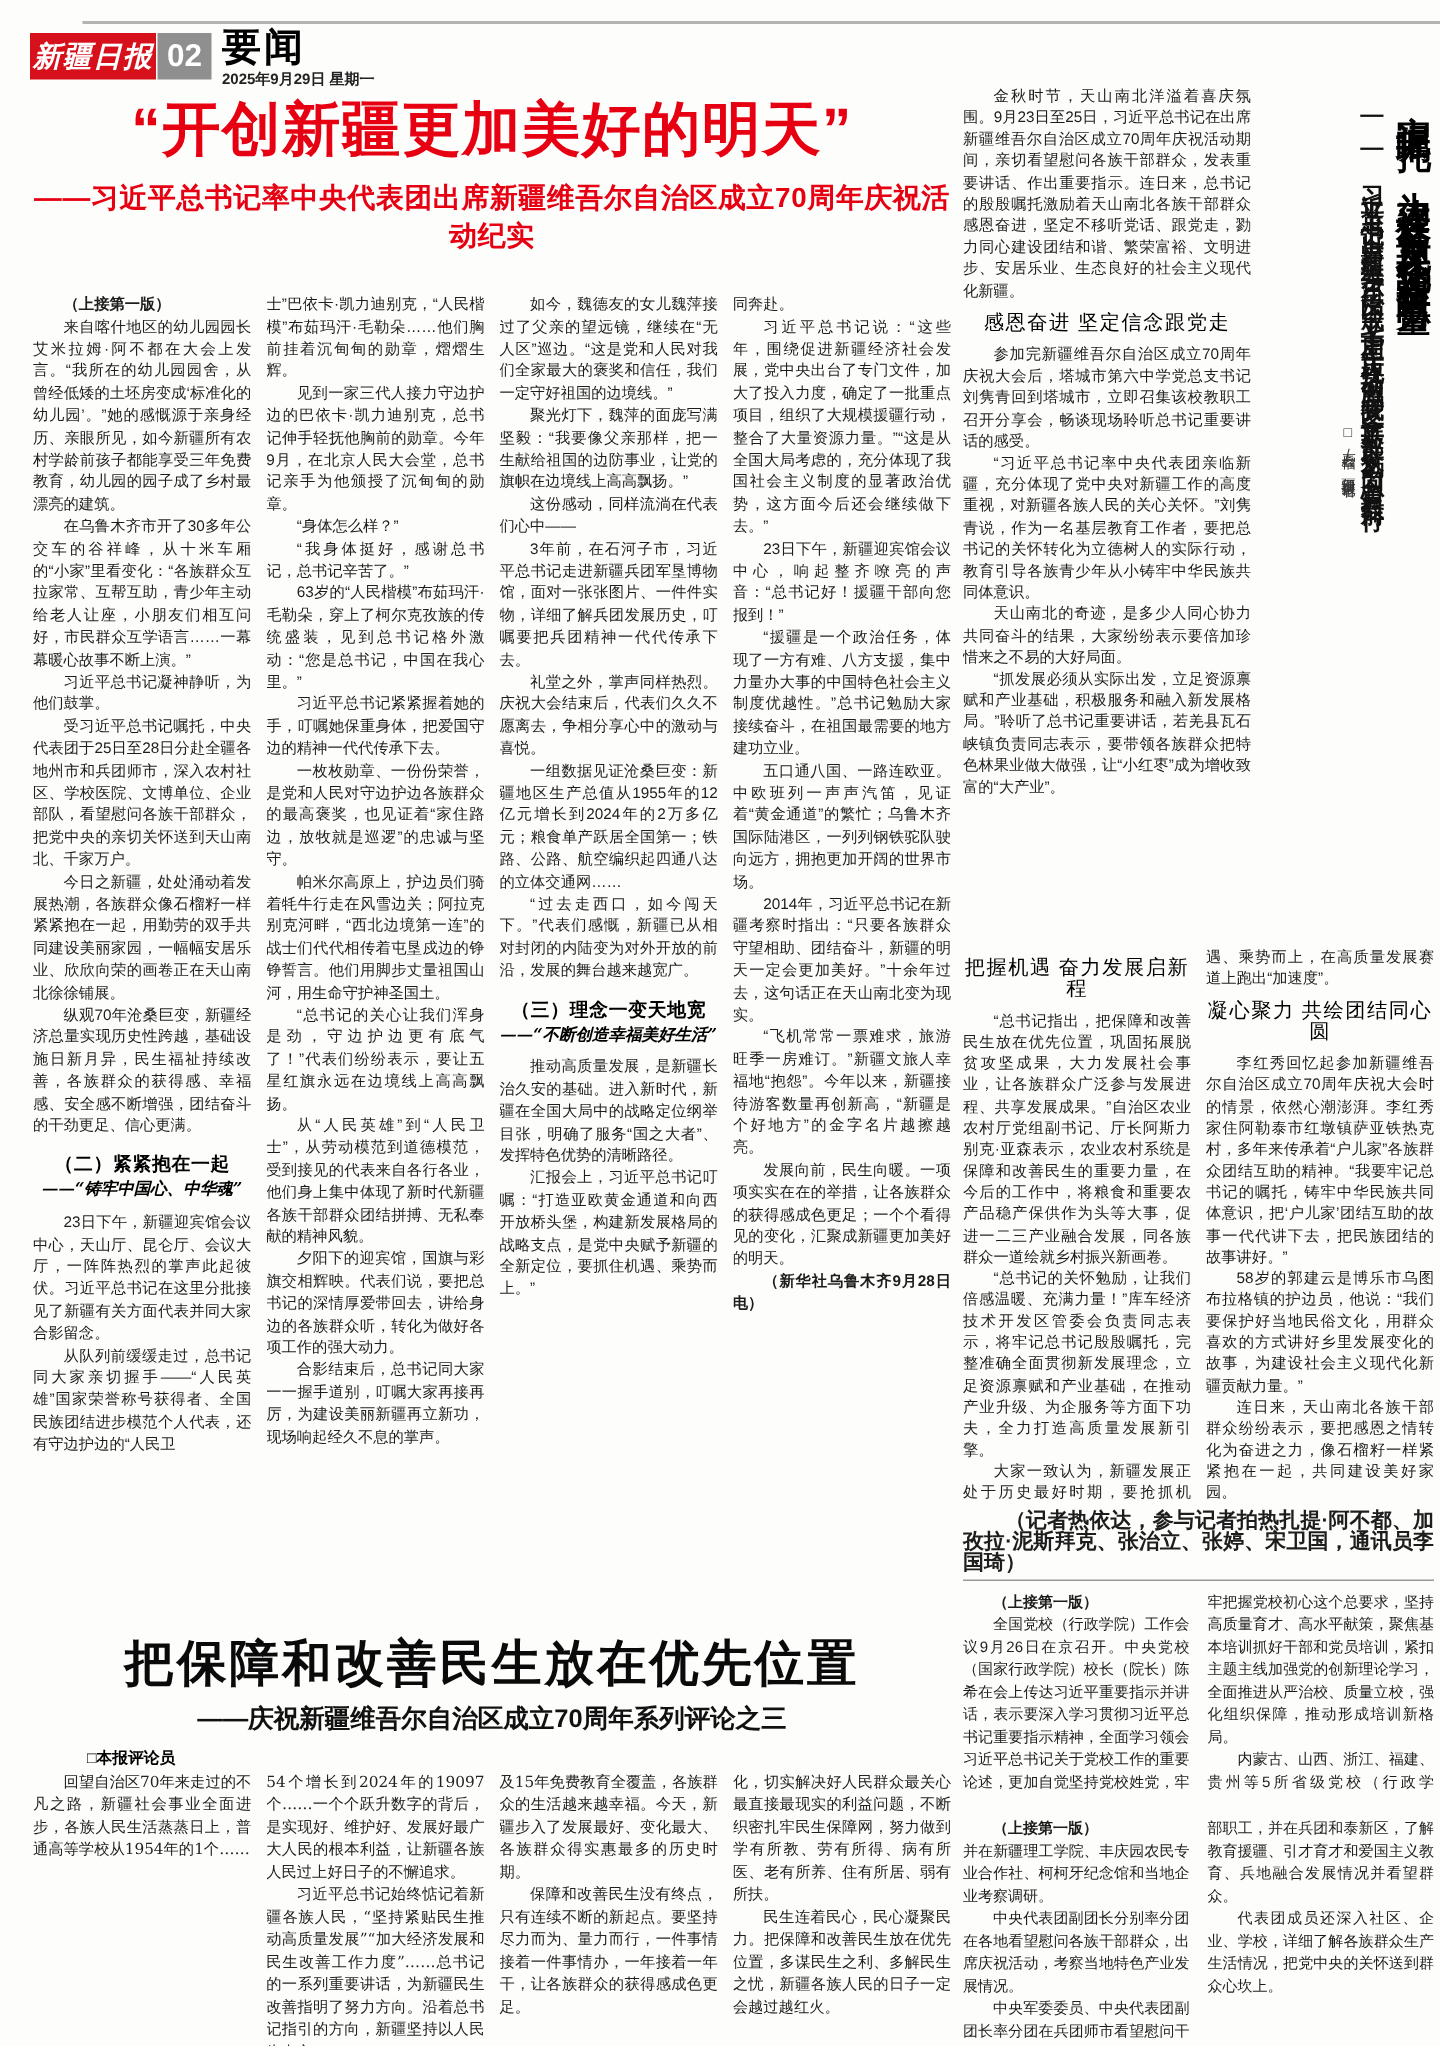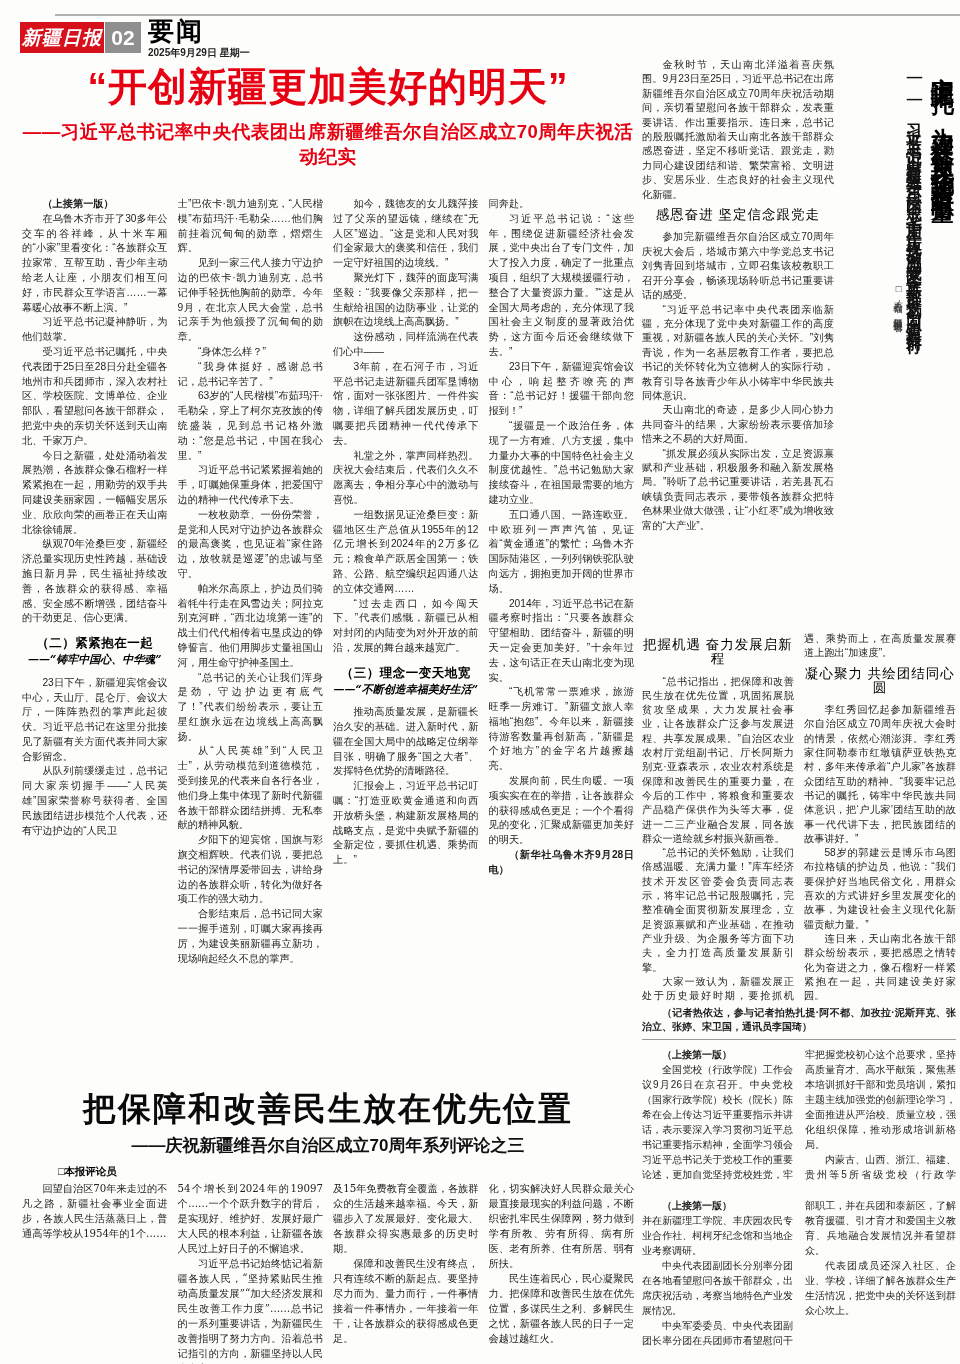--- a/index.html
+++ b/index.html
@@ -34,21 +34,21 @@
   .cols4 .col{width:146px;height:908px;overflow:hidden;font-size:10.2px;line-height:14.8px;}
   
   .right-article{position:absolute;left:642px;top:58px;width:314px;}
   .rtop{display:flex;}
   .rtext{width:192px;height:566px;overflow:hidden;font-size:10.2px;line-height:14.4px;}
   .vh{width:122px;height:566px;writing-mode:vertical-rl;text-orientation:upright;padding-left:0;}
   .vh-main{font-size:23px;font-weight:900;letter-spacing:5px;line-height:27px;color:#000;margin-left:4px;}
   .vh-sub{font-size:15.5px;font-weight:700;letter-spacing:5px;line-height:21px;height:560px;color:#111;padding-top:10px;}
   .vh-byline{font-size:9.5px;letter-spacing:1px;line-height:12px;color:#333;padding-top:225px;}
   .rbottom{margin-top:8px;height:372px;overflow:hidden;column-count:2;column-gap:10px;font-size:10.2px;line-height:14.3px;}
-  .rbyline{margin-top:2px;font-size:10px;line-height:14px;font-weight:700;text-indent:2em;text-align:justify;}
+  .rbyline{margin-top:2px;font-size:14px;line-height:14px;font-weight:700;text-indent:2em;text-align:justify;}
   .rdiv{border:none;border-top:1px solid #9a9a9a;margin:5px 0 0;}
   .ps{margin-top:7px;height:142px;overflow:hidden;column-count:2;column-gap:12px;font-size:10px;line-height:15px;}
   .cont2{margin-top:9px;height:164px;overflow:hidden;column-count:2;column-gap:12px;font-size:10px;line-height:15px;}
   
   .commentary{position:absolute;left:22px;top:1090px;width:612px;}
   .ch{margin:0;text-align:center;color:#0a0a0a;font-size:33px;line-height:38px;font-weight:900;letter-spacing:2px;}
   .csub{margin:6px 0 0;text-align:center;color:#111;font-size:17px;font-weight:700;}
   .cbyline{margin:8px 0 2px;font-size:10.5px;font-weight:700;color:#000;padding-left:36px;}
   .ccols{display:flex;gap:10px;margin-top:2px;}
   .ccols .col{width:146px;height:186px;overflow:hidden;font-size:10.2px;line-height:15px;
@@ -71,20 +71,21 @@
       <div class="date">2025年9月29日 星期一</div>
     </div>
   </div>
 
   <div class="main-article">
     <h1 class="mh">“开创新疆更加美好的明天”</h1>
     <h2 class="msub">——习近平总书记率中央代表团出席新疆维吾尔自治区成立70周年庆祝活动纪实</h2>
     <div class="cols4">
       <div class="col">
           <div class="blk lead">（上接第一版）</div>
+          <div class="blk p">来自喀什地区的幼儿园园长艾米拉姆·阿不都在大会上发言。“我所在的幼儿园园舍，从曾经低矮的土坯房变成‘标准化的幼儿园’。”她的感慨源于亲身经历、亲眼所见，如今新疆所有农村学龄前孩子都能享受三年免费教育，幼儿园的园子成了乡村最漂亮的建筑。</div>
           <div class="blk p">在乌鲁木齐市开了30多年公交车的谷祥峰，从十米车厢的“小家”里看变化：“各族群众互拉家常、互帮互助，青少年主动给老人让座，小朋友们相互问好，市民群众互学语言……一幕幕暖心故事不断上演。”</div>
           <div class="blk p">习近平总书记凝神静听，为他们鼓掌。</div>
           <div class="blk p">受习近平总书记嘱托，中央代表团于25日至28日分赴全疆各地州市和兵团师市，深入农村社区、学校医院、文博单位、企业部队，看望慰问各族干部群众，把党中央的亲切关怀送到天山南北、千家万户。</div>
           <div class="blk p">今日之新疆，处处涌动着发展热潮，各族群众像石榴籽一样紧紧抱在一起，用勤劳的双手共同建设美丽家园，一幅幅安居乐业、欣欣向荣的画卷正在天山南北徐徐铺展。</div>
           <div class="blk p">纵观70年沧桑巨变，新疆经济总量实现历史性跨越，基础设施日新月异，民生福祉持续改善，各族群众的获得感、幸福感、安全感不断增强，团结奋斗的干劲更足、信心更满。</div>
           <div class="blk h">（二）紧紧抱在一起</div>
           <div class="blk hsub">——“铸牢中国心、中华魂”</div>
           <div class="blk p">23日下午，新疆迎宾馆会议中心，天山厅、昆仑厅、会议大厅，一阵阵热烈的掌声此起彼伏。习近平总书记在这里分批接见了新疆有关方面代表并同大家合影留念。</div>
           <div class="blk p">从队列前缓缓走过，总书记同大家亲切握手——“人民英雄”国家荣誉称号获得者、全国民族团结进步模范个人代表，还有守边护边的“人民卫</div>
         </div>

